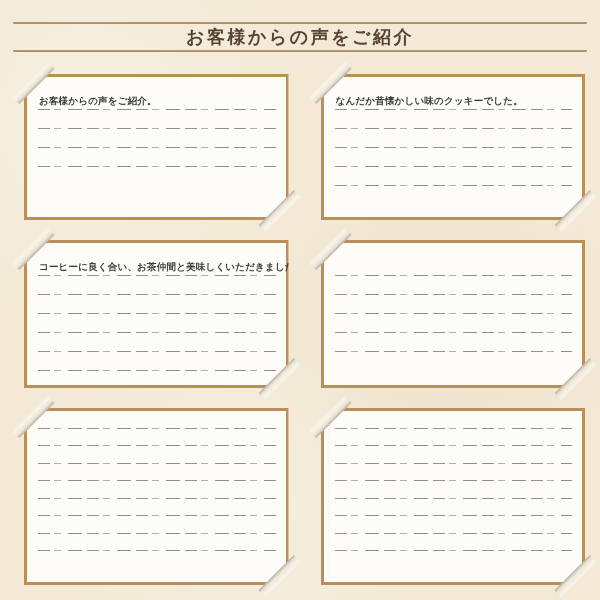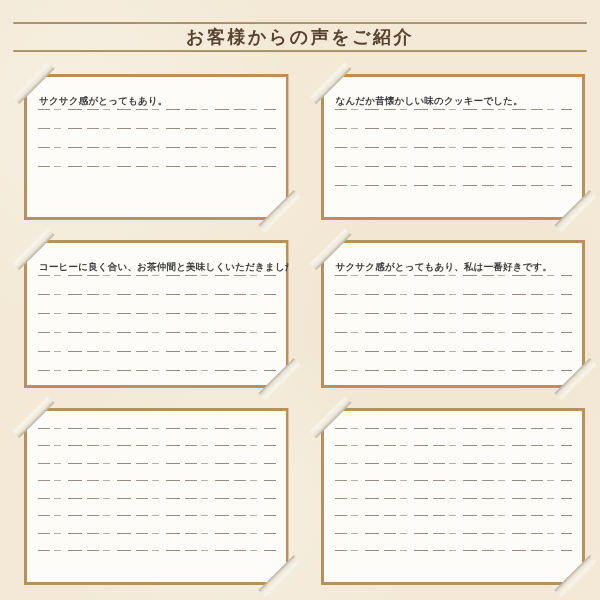--- a/index.html
+++ b/index.html
@@ -123,21 +123,21 @@
   <div class="rule"></div>
   <h1 class="title">お客様からの声をご紹介</h1>
   <div class="rule"></div>
 </div>
 
 <div class="cards">
     <div class="card rows-5">
     <div class="card-paper">
       <div class="card-inner">
           <div class="row">
-            <span class="row-text">サクサク感がとってもあり。</span>
+            <span class="row-text">お客様からの声をご紹介。</span>
           </div>
           <div class="row"></div>
           <div class="row"></div>
           <div class="row"></div>
         </div>
     </div>
     <div class="fold fold-tl"></div>
     <div class="fold fold-br"></div>
   </div>
     <div class="card rows-5">
@@ -167,23 +167,20 @@
           <div class="row"></div>
           <div class="row"></div>
         </div>
     </div>
     <div class="fold fold-tl"></div>
     <div class="fold fold-br"></div>
   </div>
     <div class="card rows-6">
     <div class="card-paper">
       <div class="card-inner">
-          <div class="row">
-            <span class="row-text">サクサク感がとってもあり、私は一番好きです。</span>
-          </div>
           <div class="row"></div>
           <div class="row"></div>
           <div class="row"></div>
           <div class="row"></div>
           <div class="row"></div>
         </div>
     </div>
     <div class="fold fold-tl"></div>
     <div class="fold fold-br"></div>
   </div>

